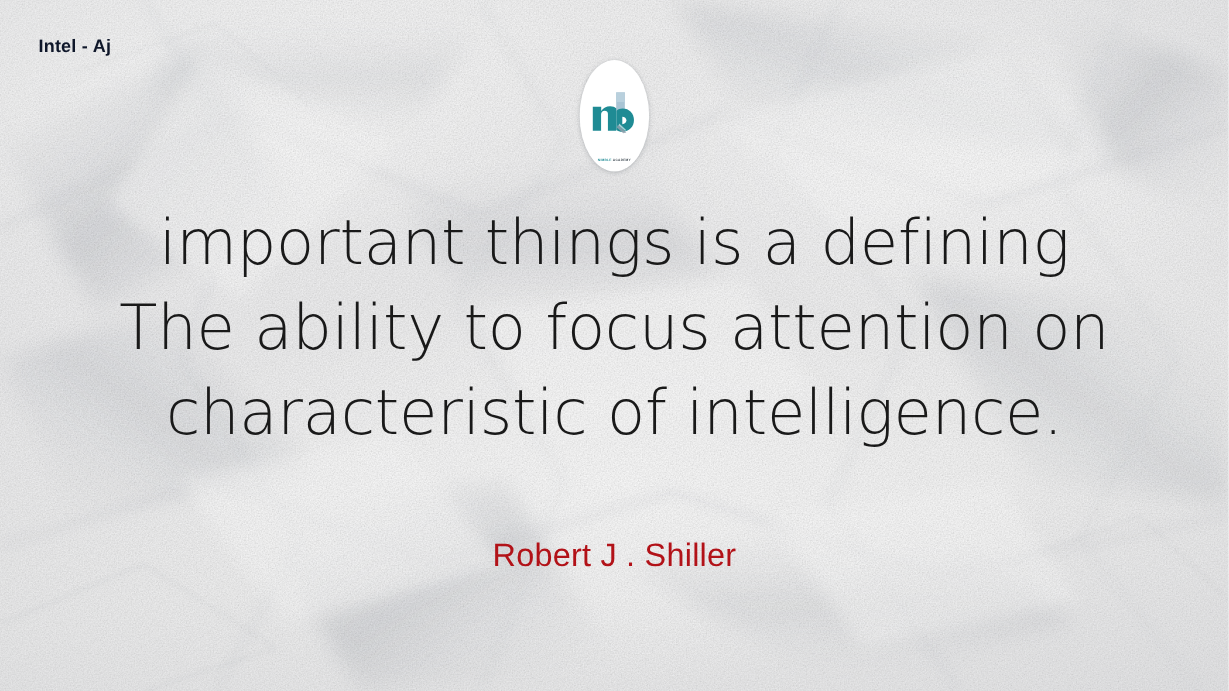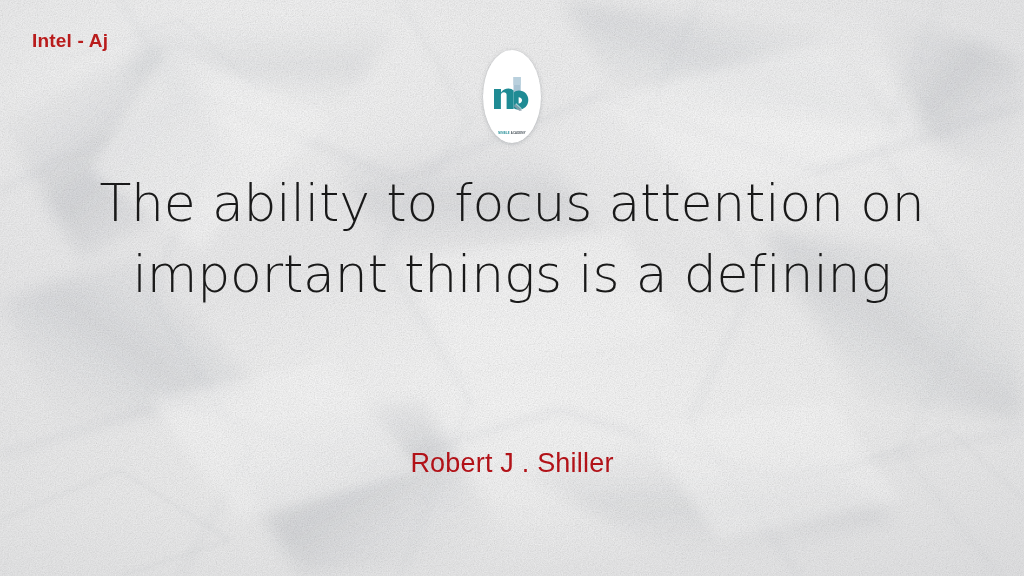--- a/index.html
+++ b/index.html
@@ -46,24 +46,24 @@
     position:absolute; inset:0;
     opacity:.30;
     mix-blend-mode:multiply;
     pointer-events:none;
   }
 
   
   .channel-label {
     position:absolute;
     left:32px; top:30px;
-    font-size:19px;
+    font-size:15px;
     font-weight:bold;
     letter-spacing:.2px;
-    color:#b91c1c;
+    color:#0f172a;
     white-space:nowrap;
   }
 
   
   .logo-badge {
     position:absolute;
     left:483px; top:50px;
     width:58px; height:93px;
     background:#ffffff;
     border-radius:50% / 50%;
@@ -230,19 +230,20 @@
 
       <path d="M30.6,24.2 c2,0 3.4,1.3 3.4,3.1 c0,1.9 -1.4,3.2 -3.4,3.2 Z" fill="#ffffff"></path>
 
       <path d="M27,31 l7,6.5 l-2.6,0.6 l-5.4,-4.8 Z" fill="#8fa0ad" opacity=".85"></path>
       <path d="M28,30 l6,5.6 l-1.2,0.3 l-5.2,-4.4 Z" fill="#ffffff" opacity=".6"></path>
     </svg>
     <div class="logo-sub"><span class="s1">NIMBLE</span>&nbsp;<span class="s2">ACADEMY</span></div>
   </div>
 
   <div class="quote">
+    <span class="ln">important things is a defining</span>
     <span class="ln">The ability to focus attention on</span>
-    <span class="ln">important things is a defining</span>
+    <span class="ln">characteristic of intelligence.</span>
   </div>
 
   <div class="attribution">Robert J . Shiller</div>
 
 </div>
 
 </body></html>

